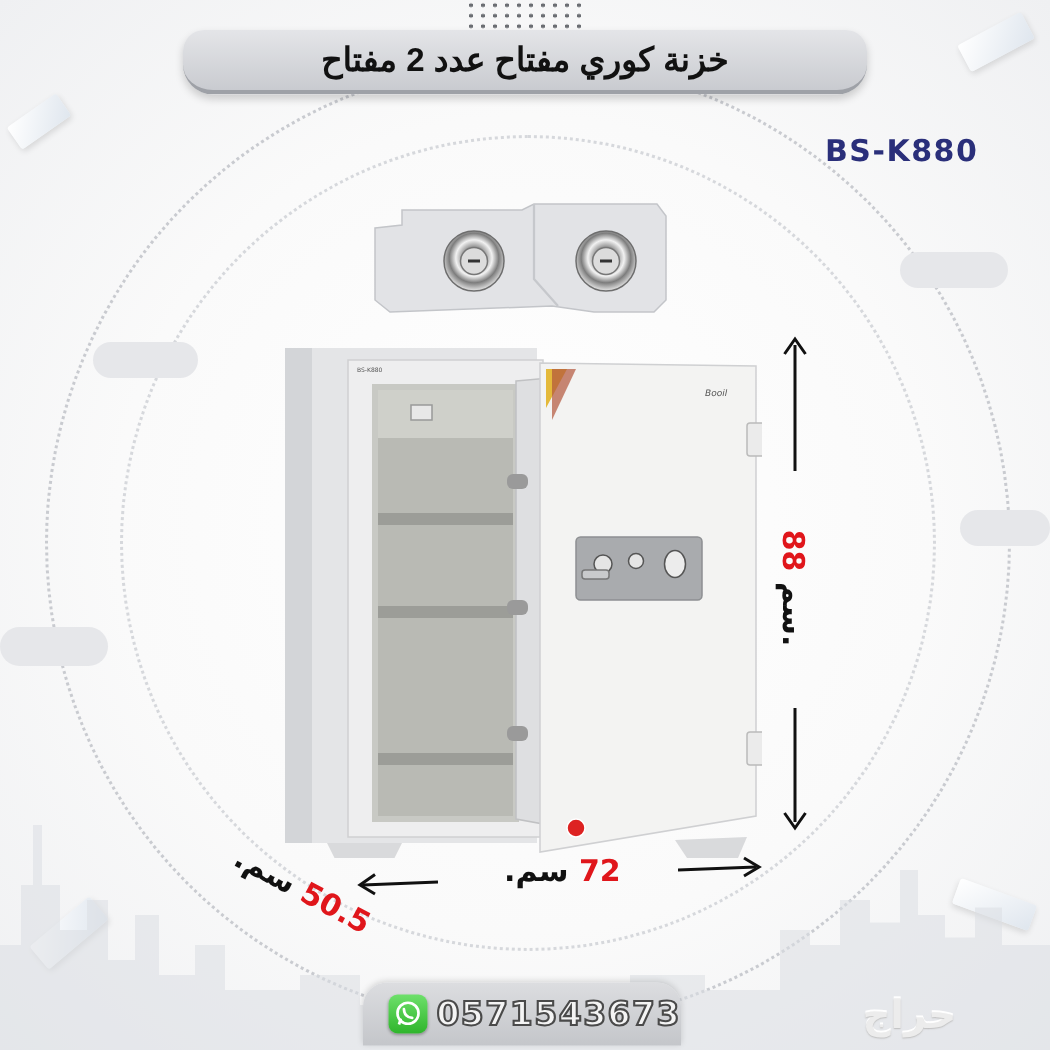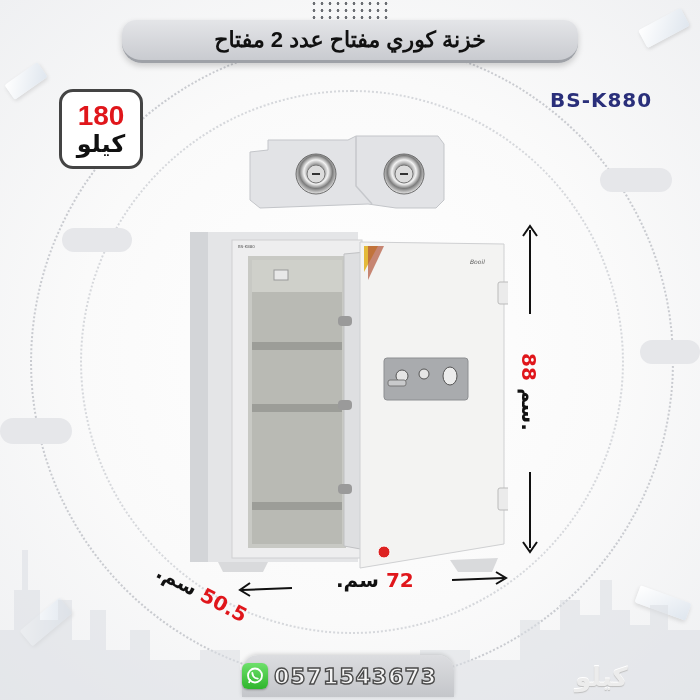--- a/index.html
+++ b/index.html
@@ -14,21 +14,21 @@
   .topdots{position:absolute;left:310px;top:0;width:82px;height:20px;background-image:radial-gradient(#6b6e73 1.3px,transparent 1.6px);background-size:8px 7px;}
   .weight-badge{position:absolute;left:59px;top:89px;width:78px;height:74px;border:3px solid #444;border-radius:14px;background:#fff;display:flex;flex-direction:column;align-items:center;justify-content:center;line-height:1;}
   .weight-num{font-family:"Liberation Sans",sans-serif;font-weight:bold;font-size:28px;color:#e0161b;}
   .weight-unit{font-family:"DejaVu Sans",sans-serif;font-weight:bold;font-size:24px;color:#111;margin-top:2px;}
   .model{position:absolute;left:550px;top:88px;font-family:"DejaVu Sans",sans-serif;font-weight:bold;font-size:20px;color:#2a2f7a;letter-spacing:1px;}
   .lockplate{position:absolute;left:248px;top:134px;width:198px;height:76px;}
   .safe{position:absolute;left:188px;top:232px;width:320px;height:340px;}
   .dim{position:absolute;font-family:"DejaVu Sans",sans-serif;font-weight:bold;font-size:20px;white-space:nowrap;}
   .dim .num{color:#e0161b;}
   .dim .unit{color:#111;}
-  .phone-bar{position:absolute;left:242px;top:655px;width:212px;height:42px;background:linear-gradient(#dcdde0,#c4c6ca);border-radius:16px 16px 0 0;box-shadow:0 -1px 4px rgba(0,0,0,.15);display:flex;align-items:center;justify-content:flex-start;gap:6px;}
+  .phone-bar{position:absolute;left:242px;top:655px;width:212px;height:42px;background:linear-gradient(#dcdde0,#c4c6ca);border-radius:16px 16px 0 0;box-shadow:0 -1px 4px rgba(0,0,0,.15);display:flex;align-items:center;justify-content:flex-end;gap:6px;}
   .wa{width:26px;height:26px;border-radius:6px;background:linear-gradient(#6ee06b,#2fb52c);display:flex;align-items:center;justify-content:center;box-shadow:0 1px 2px rgba(0,0,0,.3);}
   .phone-num{font-family:"DejaVu Sans",sans-serif;font-weight:bold;font-size:22px;color:#f4f4f4;-webkit-text-stroke:1.4px #4a4a4a;letter-spacing:1px;}
   .watermark{position:absolute;left:575px;top:662px;font-family:"DejaVu Sans",sans-serif;font-size:26px;font-weight:bold;color:#ececec;text-shadow:0 1px 1px #bdbdbd,0 -1px 0 #fff;direction:rtl;}
 </style>
 </head>
 <body>
 
 <div class="canvas">
 
   <div class="dotring" style="left:30px;top:40px;width:640px;height:640px;"></div>
@@ -46,24 +46,20 @@
   <div class="paper" style="left:636px;top:594px;width:54px;height:18px;transform:rotate(20deg);"></div>
 
   <svg class="skyline" viewBox="0 0 700 190" preserveAspectRatio="none">
     <path d="M0 190 V120 H14 V80 H22 V40 H28 V80 H40 V110 H58 V90 H72 V130 H90 V100 H106 V140 H130 V120 H150 V150 H200 V140 H240 V160 H300 V150 H360 V160 H420 V140 H470 V150 H520 V110 H540 V120 H560 V90 H580 V105 H600 V70 H612 V100 H630 V115 H650 V95 H668 V120 H700 V190 Z" fill="#dcdfe4"></path>
   </svg>
 
   <div class="title-bar">
     <span class="title-text">خزنة كوري مفتاح عدد 2 مفتاح</span>
   </div>
 
-  <div class="weight-badge">
-    <span class="weight-num">180</span>
-    <span class="weight-unit">كيلو</span>
-  </div>
 
   <div class="model">BS-K880</div>
 
   <svg class="lockplate" viewBox="0 0 198 76">
     <defs>
       <radialGradient id="chrome" cx="50%" cy="45%" r="55%">
         <stop offset="0" stop-color="#ffffff"></stop>
         <stop offset=".35" stop-color="#9a9a9a"></stop>
         <stop offset=".55" stop-color="#f2f2f2"></stop>
         <stop offset=".75" stop-color="#7d7d7d"></stop>
@@ -166,14 +162,14 @@
     <span class="wa">
       <svg width="20" height="20" viewBox="0 0 20 20">
         <circle cx="10" cy="9.5" r="7" fill="none" stroke="#fff" stroke-width="1.8"></circle>
         <path d="M4 17 L5.2 13" stroke="#fff" stroke-width="1.8"></path>
         <path d="M7.3 6.8 Q7.5 12 12.8 12.6" fill="none" stroke="#fff" stroke-width="1.8" stroke-linecap="round"></path>
       </svg>
     </span>
     <span class="phone-num">0571543673</span>
   </div>
 
-  <div class="watermark">كيلو</div>
+  <div class="watermark">حراج</div>
 </div>
 
 </body></html>

